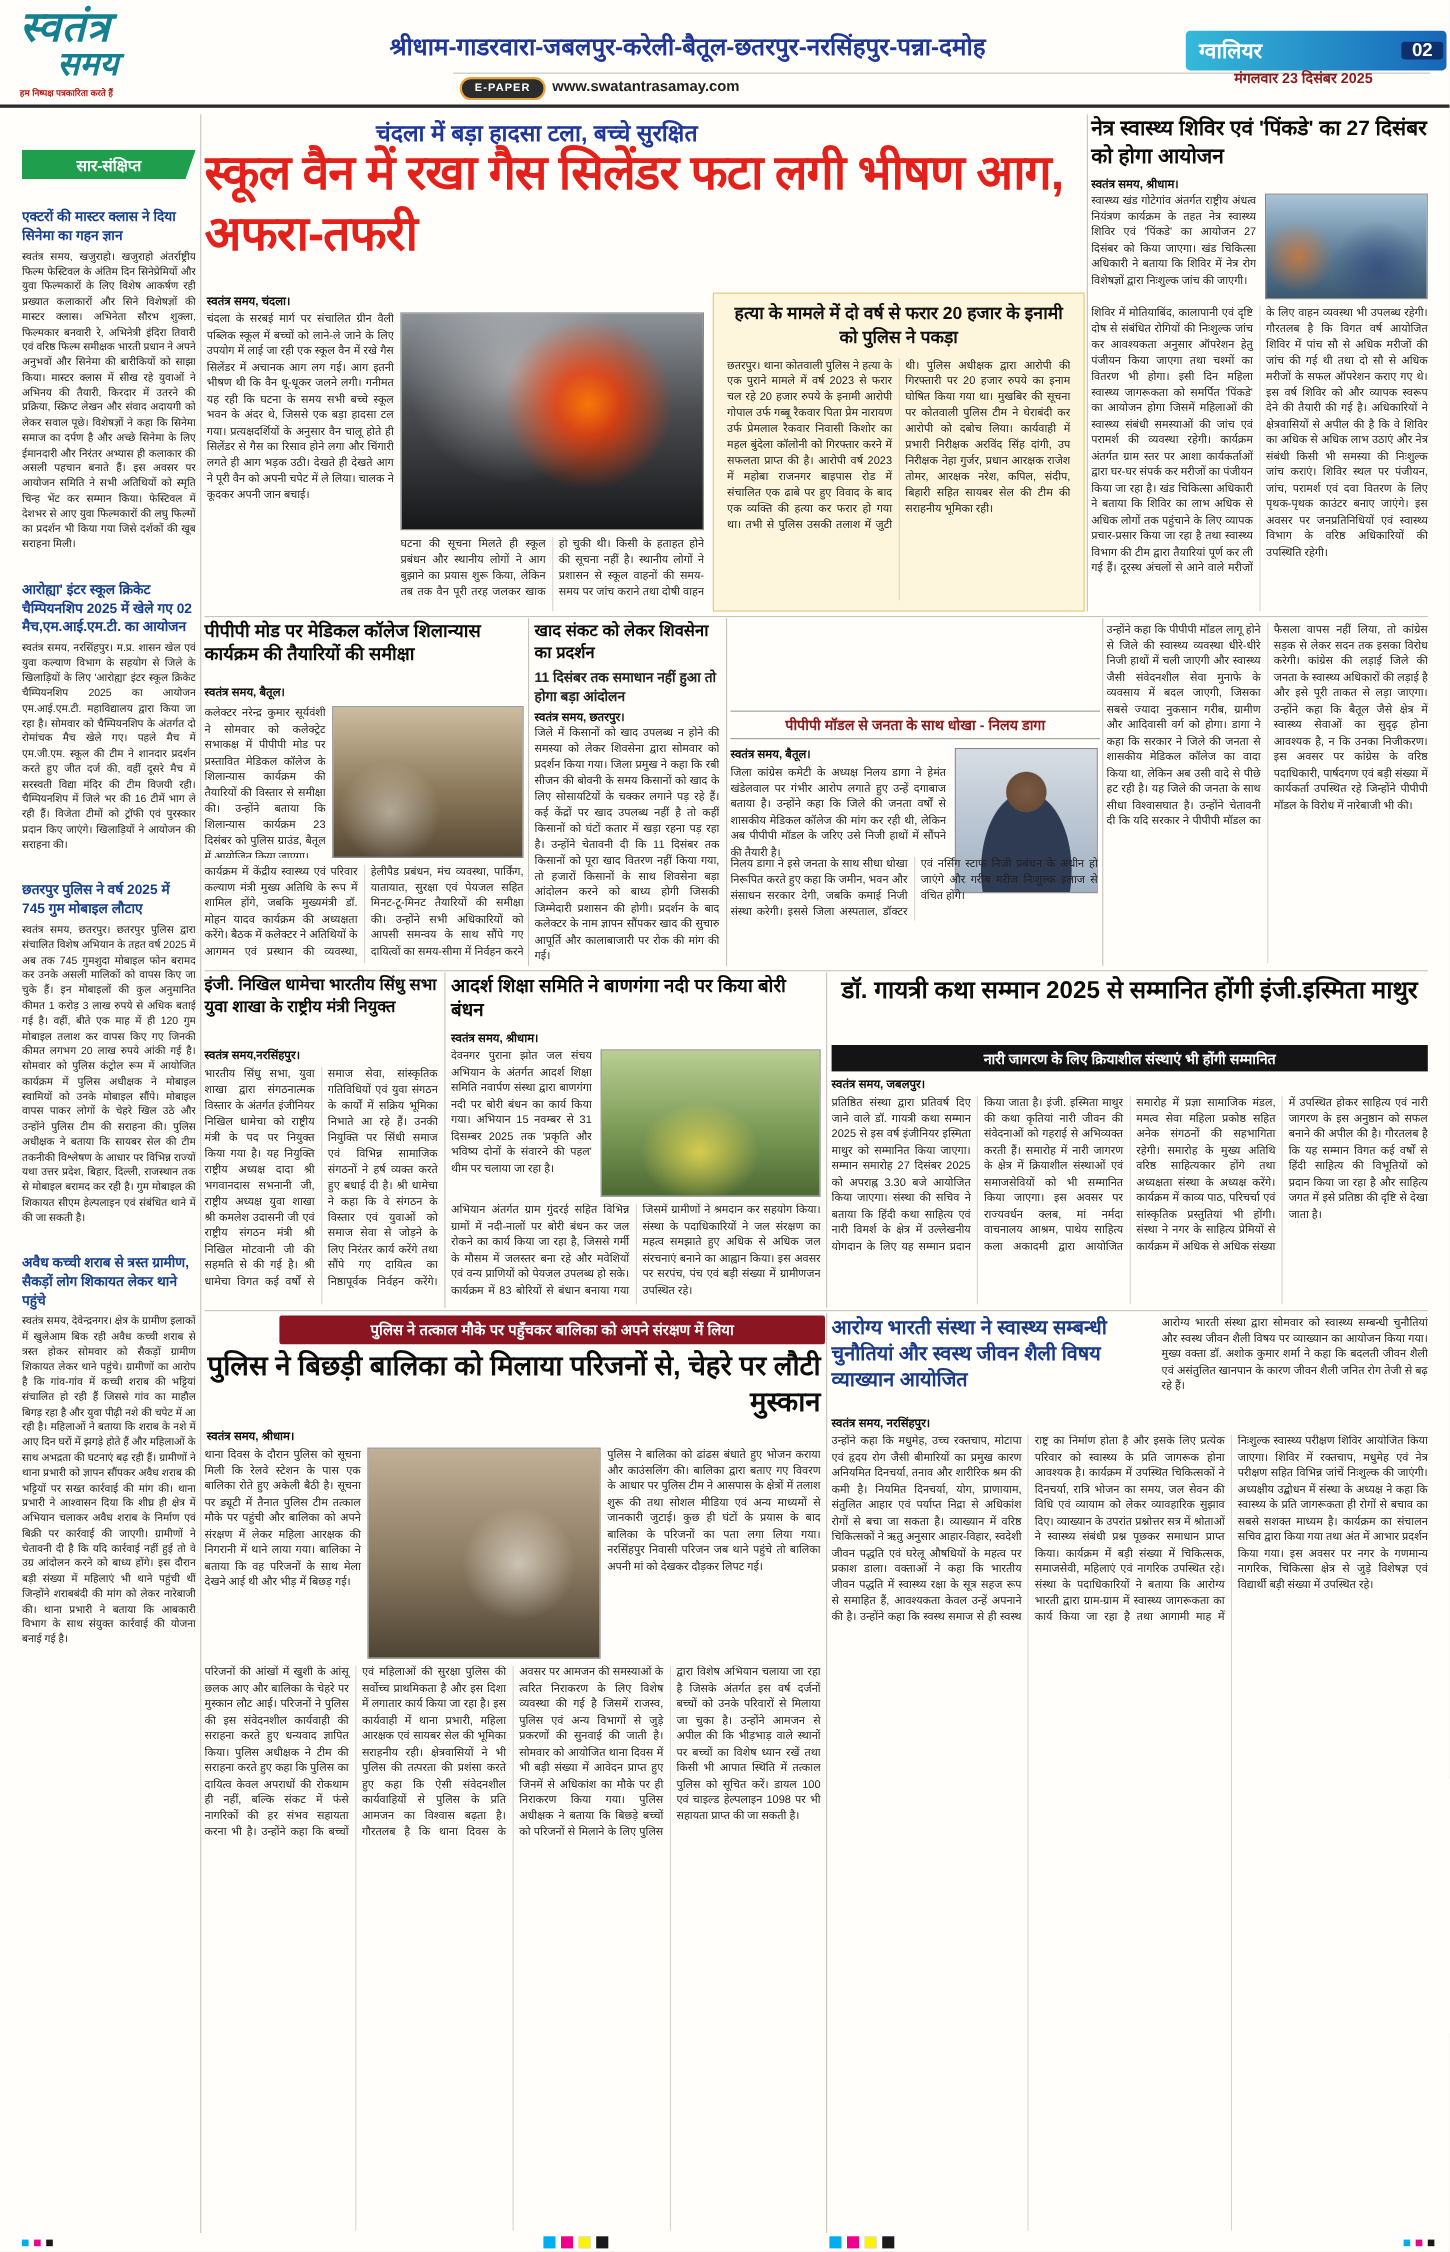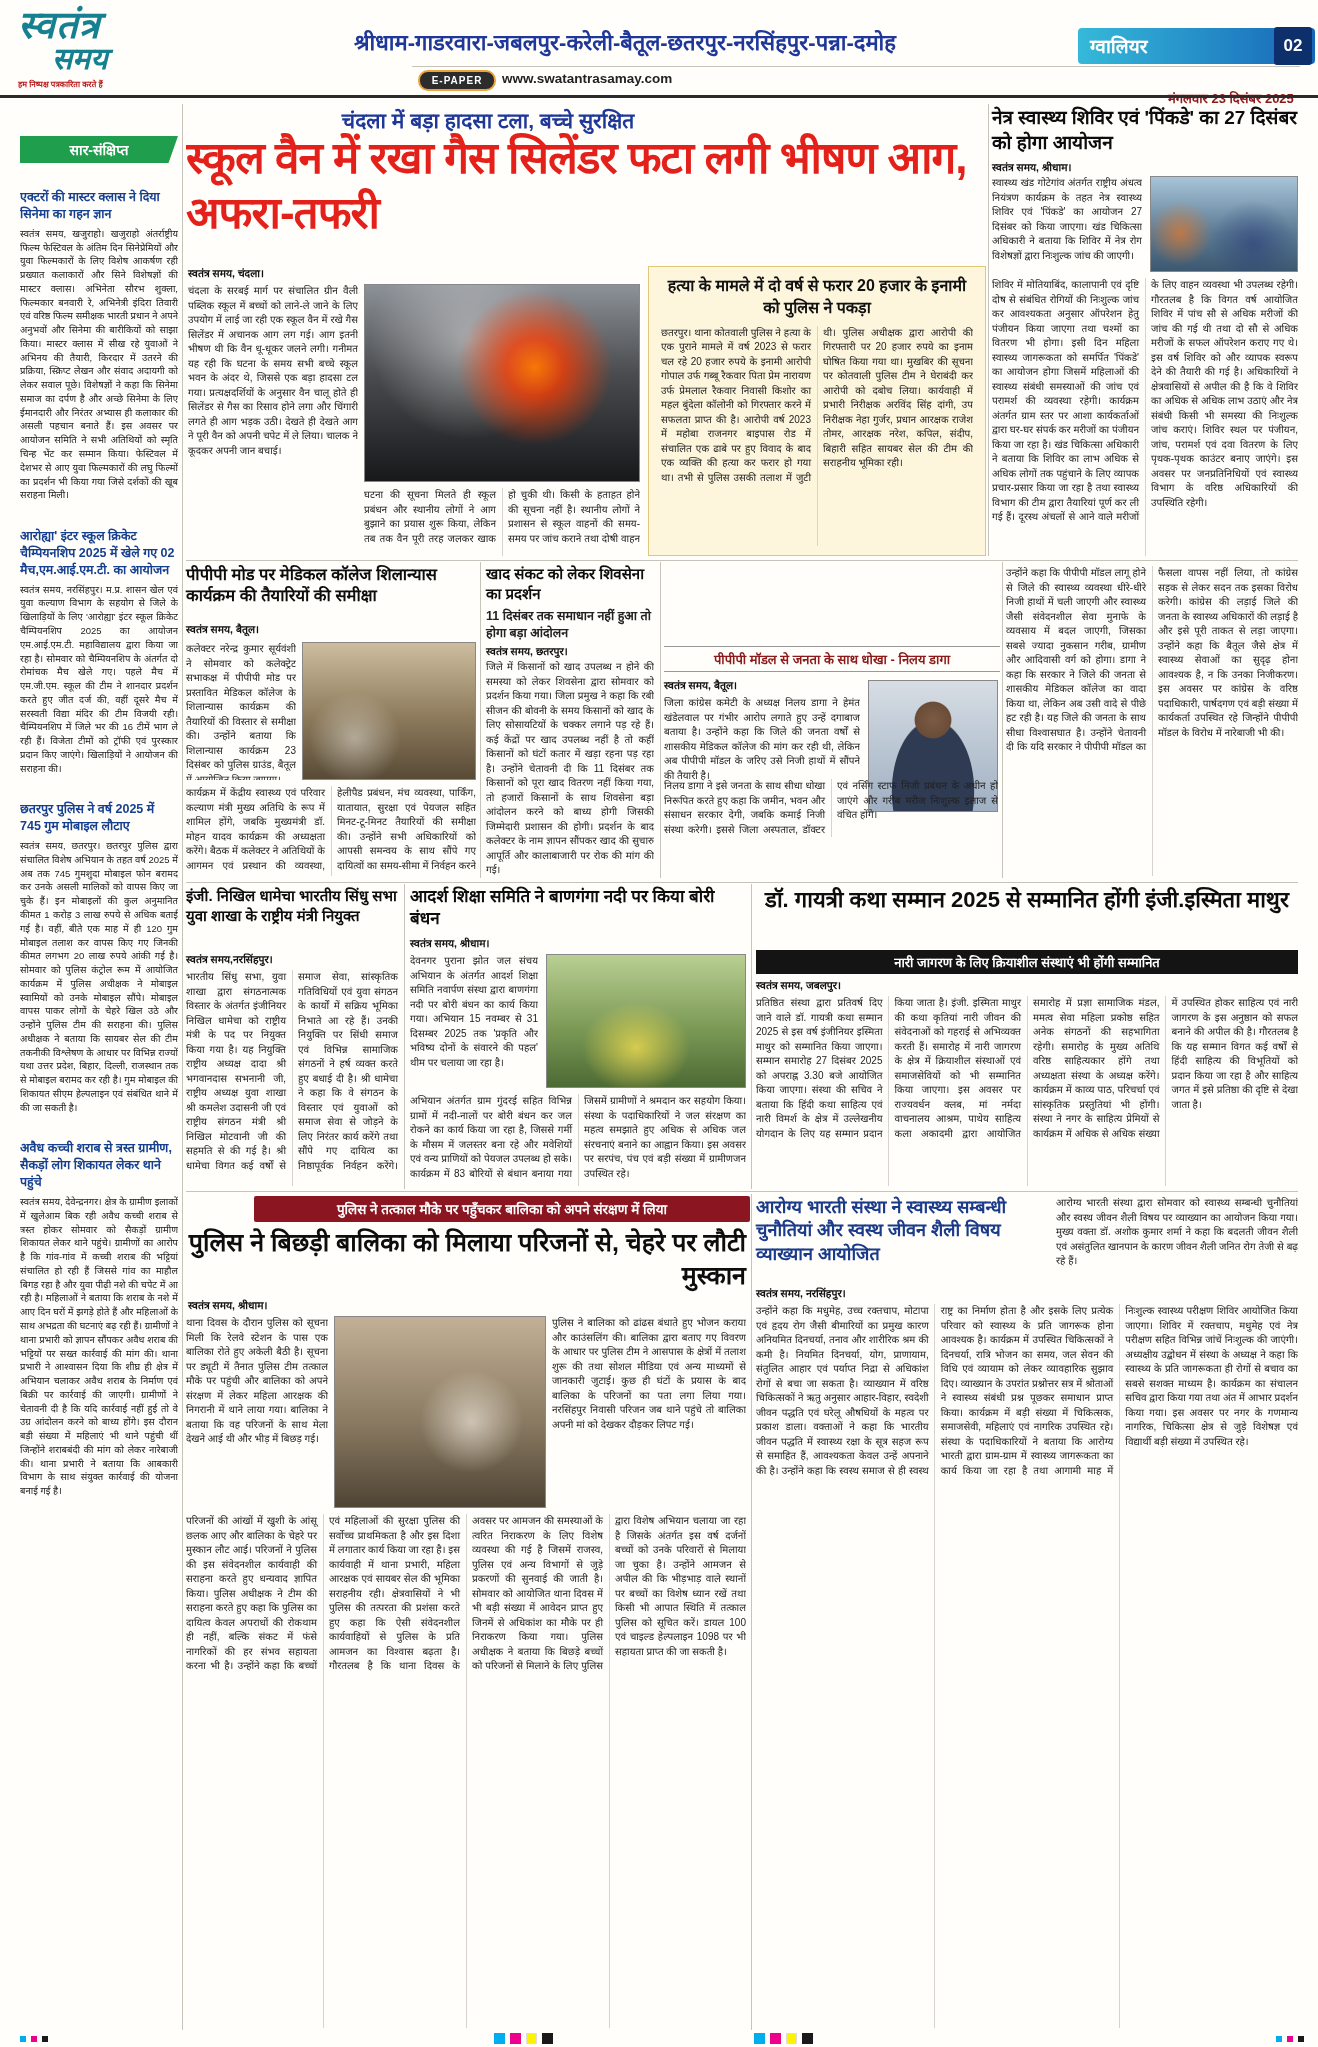--- a/index.html
+++ b/index.html
@@ -7,21 +7,21 @@
         font-family:"Liberation Sans","DejaVu Sans",sans-serif;color:#1a1a1a;}
   .abs{position:absolute;}
   
   .logo-top{font-size:38px;font-weight:800;color:#15808f;line-height:1;letter-spacing:1px;font-style:italic;}
   .logo-bottom{font-size:30px;font-weight:800;color:#15808f;line-height:1;margin-left:34px;font-style:italic;}
   .logo-tag{font-size:8px;color:#b71c1c;font-weight:bold;margin-top:4px;}
   .cities{font-size:22px;font-weight:800;color:#1e3799;text-align:center;white-space:nowrap;}
   .edition-bar{display:flex;align-items:center;justify-content:space-between;background:linear-gradient(90deg,#35b9d9,#1766b8);
       border-radius:4px;padding:2px 3px 2px 12px;}
   .edition-label{color:#fff;font-weight:800;font-size:19px;}
-  .edition-num{background:#0d2f6b;color:#fff;font-weight:800;font-size:17px;width:38px;height:38px;
+  .edition-num{background:#0d2f6b;color:#fff;font-weight:800;font-size:17px;width:38px;height:16px;
       display:flex;align-items:center;justify-content:center;border-radius:3px;}
   .epaper{background:#2c2c2c;border:2px solid #e8a33d;border-radius:10px;color:#fff;font-weight:bold;font-size:10px;
       display:flex;align-items:center;justify-content:center;letter-spacing:1px;}
   .website{font-size:13.5px;font-weight:bold;color:#222;}
   .date{font-size:13px;font-weight:bold;color:#8b1a1a;}
   .header-rule{background:#2b2b2b;}
   
   .bt{font-size:10px;line-height:1.45;text-align:justify;color:#222;overflow:hidden;}
   .c2{column-count:2;column-gap:12px;column-rule:1px solid #d6d4cd;}
   .c3{column-count:3;column-gap:12px;column-rule:1px solid #d6d4cd;}
@@ -81,21 +81,21 @@
     <div class="logo-tag">हम निष्पक्ष पत्रकारिता करते हैं</div>
   </div>
   <div class="abs cities" style="left:186px;top:26px;width:878px;">श्रीधाम-गाडरवारा-जबलपुर-करेली-बैतूल-छतरपुर-नरसिंहपुर-पन्ना-दमोह</div>
   <div class="abs edition-bar" style="left:1078px;top:28px;width:222px;height:32px;">
     <span class="edition-label">ग्वालियर</span>
     <span class="edition-num">02</span>
   </div>
   <div class="abs hline" style="left:412px;top:66px;width:888px;"></div>
   <div class="abs epaper" style="left:418px;top:70px;width:74px;height:17px;">E-PAPER</div>
   <div class="abs website" style="left:502px;top:71px;">www.swatantrasamay.com</div>
-  <div class="abs date" style="left:1122px;top:89px;margin-left:46px;">मंगलवार 23 दिसंबर 2025</div>
+  <div class="abs date" style="left:1122px;top:61px;">मंगलवार 23 दिसंबर 2025</div>
   <div class="abs header-rule" style="left:0;top:95px;width:1318px;height:3px;"></div>
 
   <div class="abs vline" style="left:182px;top:104px;height:1926px;"></div>
   <div class="abs vline" style="left:988px;top:104px;height:452px;"></div>
   <div class="abs hline" style="left:186px;top:560px;width:1112px;"></div>
   <div class="abs hline" style="left:186px;top:882px;width:1112px;"></div>
   <div class="abs hline" style="left:186px;top:1191px;width:1112px;"></div>
   <div class="abs vline" style="left:480px;top:562px;height:316px;"></div>
   <div class="abs vline" style="left:660px;top:562px;height:316px;"></div>
   <div class="abs vline" style="left:1002px;top:562px;height:316px;"></div>

